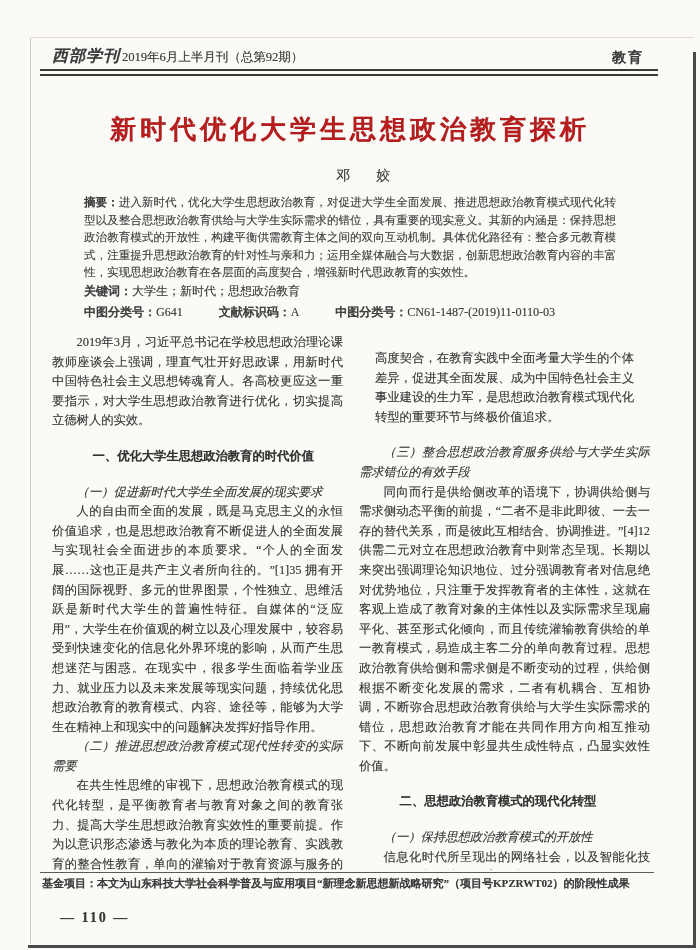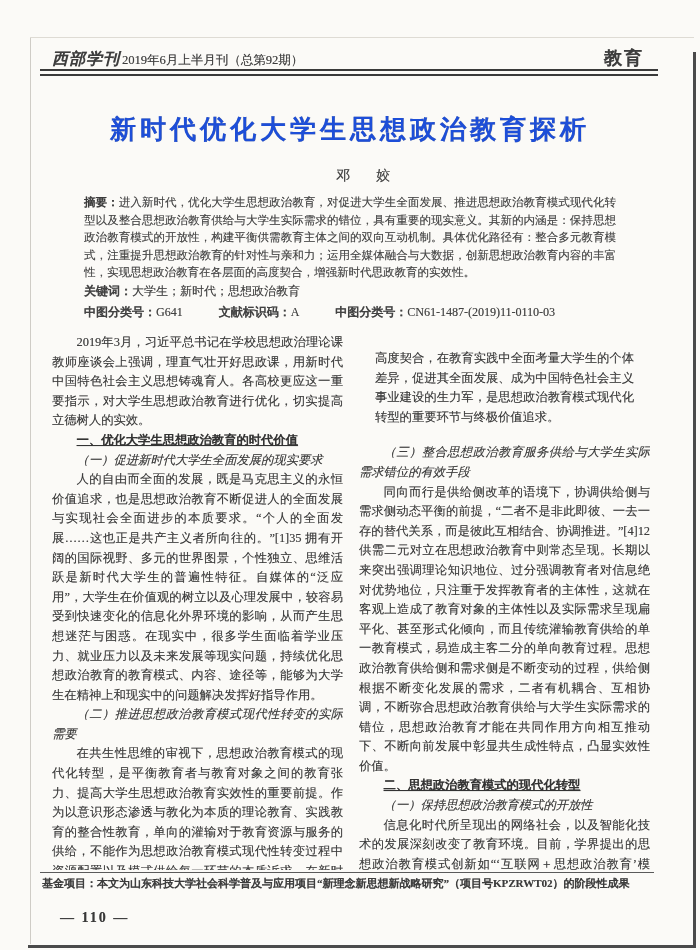--- a/index.html
+++ b/index.html
@@ -10,38 +10,38 @@
   
   .edge{position:absolute;background:#cfccc6;}
   .edge-top{left:30px;right:6px;top:37px;height:1px;background:#dedbd4;}
   .edge-left{left:30px;top:38px;bottom:6px;width:1px;}
   .edge-right{right:4px;top:52px;bottom:3px;width:3px;background:#4a4a4a;}
   .edge-bottom{left:28px;right:4px;bottom:2px;height:3px;background:#4a4a4a;}
 
   .header{position:absolute;top:46px;left:52px;right:56px;display:flex;justify-content:space-between;align-items:flex-end;}
   .journal{font-size:12.5px;white-space:nowrap;}
   .journal-logo{font-style:italic;font-weight:bold;font-size:16px;letter-spacing:1px;margin-right:2px;}
-  .section-label{font-weight:bold;font-size:18px;letter-spacing:2px;font-family:Liberation Serif, serif;}
+  .section-label{font-weight:bold;font-size:14px;letter-spacing:2px;font-family:Liberation Serif, serif;}
   .header-rule{position:absolute;top:69px;left:40px;right:42px;height:3px;border-top:2px solid #3a3a3a;border-bottom:2px solid #3a3a3a;}
 
-  .title{position:absolute;top:112px;left:0;right:0;text-align:center;font-family:"Liberation Sans",sans-serif;font-weight:bold;font-size:26px;letter-spacing:4px;color:#1d4ed8;}
+  .title{position:absolute;top:112px;left:0;right:0;text-align:center;font-family:"Liberation Sans",sans-serif;font-weight:bold;font-size:26px;letter-spacing:4px;color:#b91c1c;}
   .author{position:absolute;top:167px;left:0;right:0;text-align:center;font-size:14px;letter-spacing:6px;color:#454545;padding-left:32px;}
 
   .abstract{position:absolute;top:194px;left:84px;right:84px;font-size:11.5px;line-height:17.5px;text-align:justify;color:#474747;}
   .abstract b{font-weight:bold;color:#3a3a3a;}
   .keywords{position:absolute;top:283px;left:84px;right:84px;font-size:12px;color:#424242;}
   .meta{position:absolute;top:304px;left:84px;right:56px;font-size:12px;display:flex;color:#424242;white-space:nowrap;}
   .meta .m{margin-right:36px;}
   .lbl{font-weight:bold;}
 
   .columns{position:absolute;top:333px;left:52px;right:50px;height:537px;display:flex;gap:16px;overflow:hidden;}
   .col{width:50%;font-size:12.3px;line-height:19.6px;text-align:justify;overflow:hidden;}
   .para{margin:0;text-indent:2em;}
   .para-cont{margin:16px;text-indent:0;}
-  .h2{margin:0;text-indent:2em;font-weight:bold;font-family:"Liberation Sans",sans-serif;color:#333;text-decoration:underline;}
+  .h2{margin:16px;text-indent:2em;font-weight:bold;font-family:"Liberation Sans",sans-serif;color:#333;}
   .h3{margin:0;text-indent:2em;font-style:italic;}
 
   .footnote-rule{position:absolute;bottom:77px;left:40px;right:46px;height:1px;background:#5a5a5a;}
   .fund{position:absolute;bottom:59px;left:42px;right:44px;font-size:11px;font-weight:bold;white-space:nowrap;overflow:hidden;color:#3c3c3c;}
   .pageno{position:absolute;bottom:24px;left:60px;font-size:14px;font-weight:bold;letter-spacing:2px;color:#383838;}
 </style>
 </head>
 <body>
 
 <div class="page ink">

